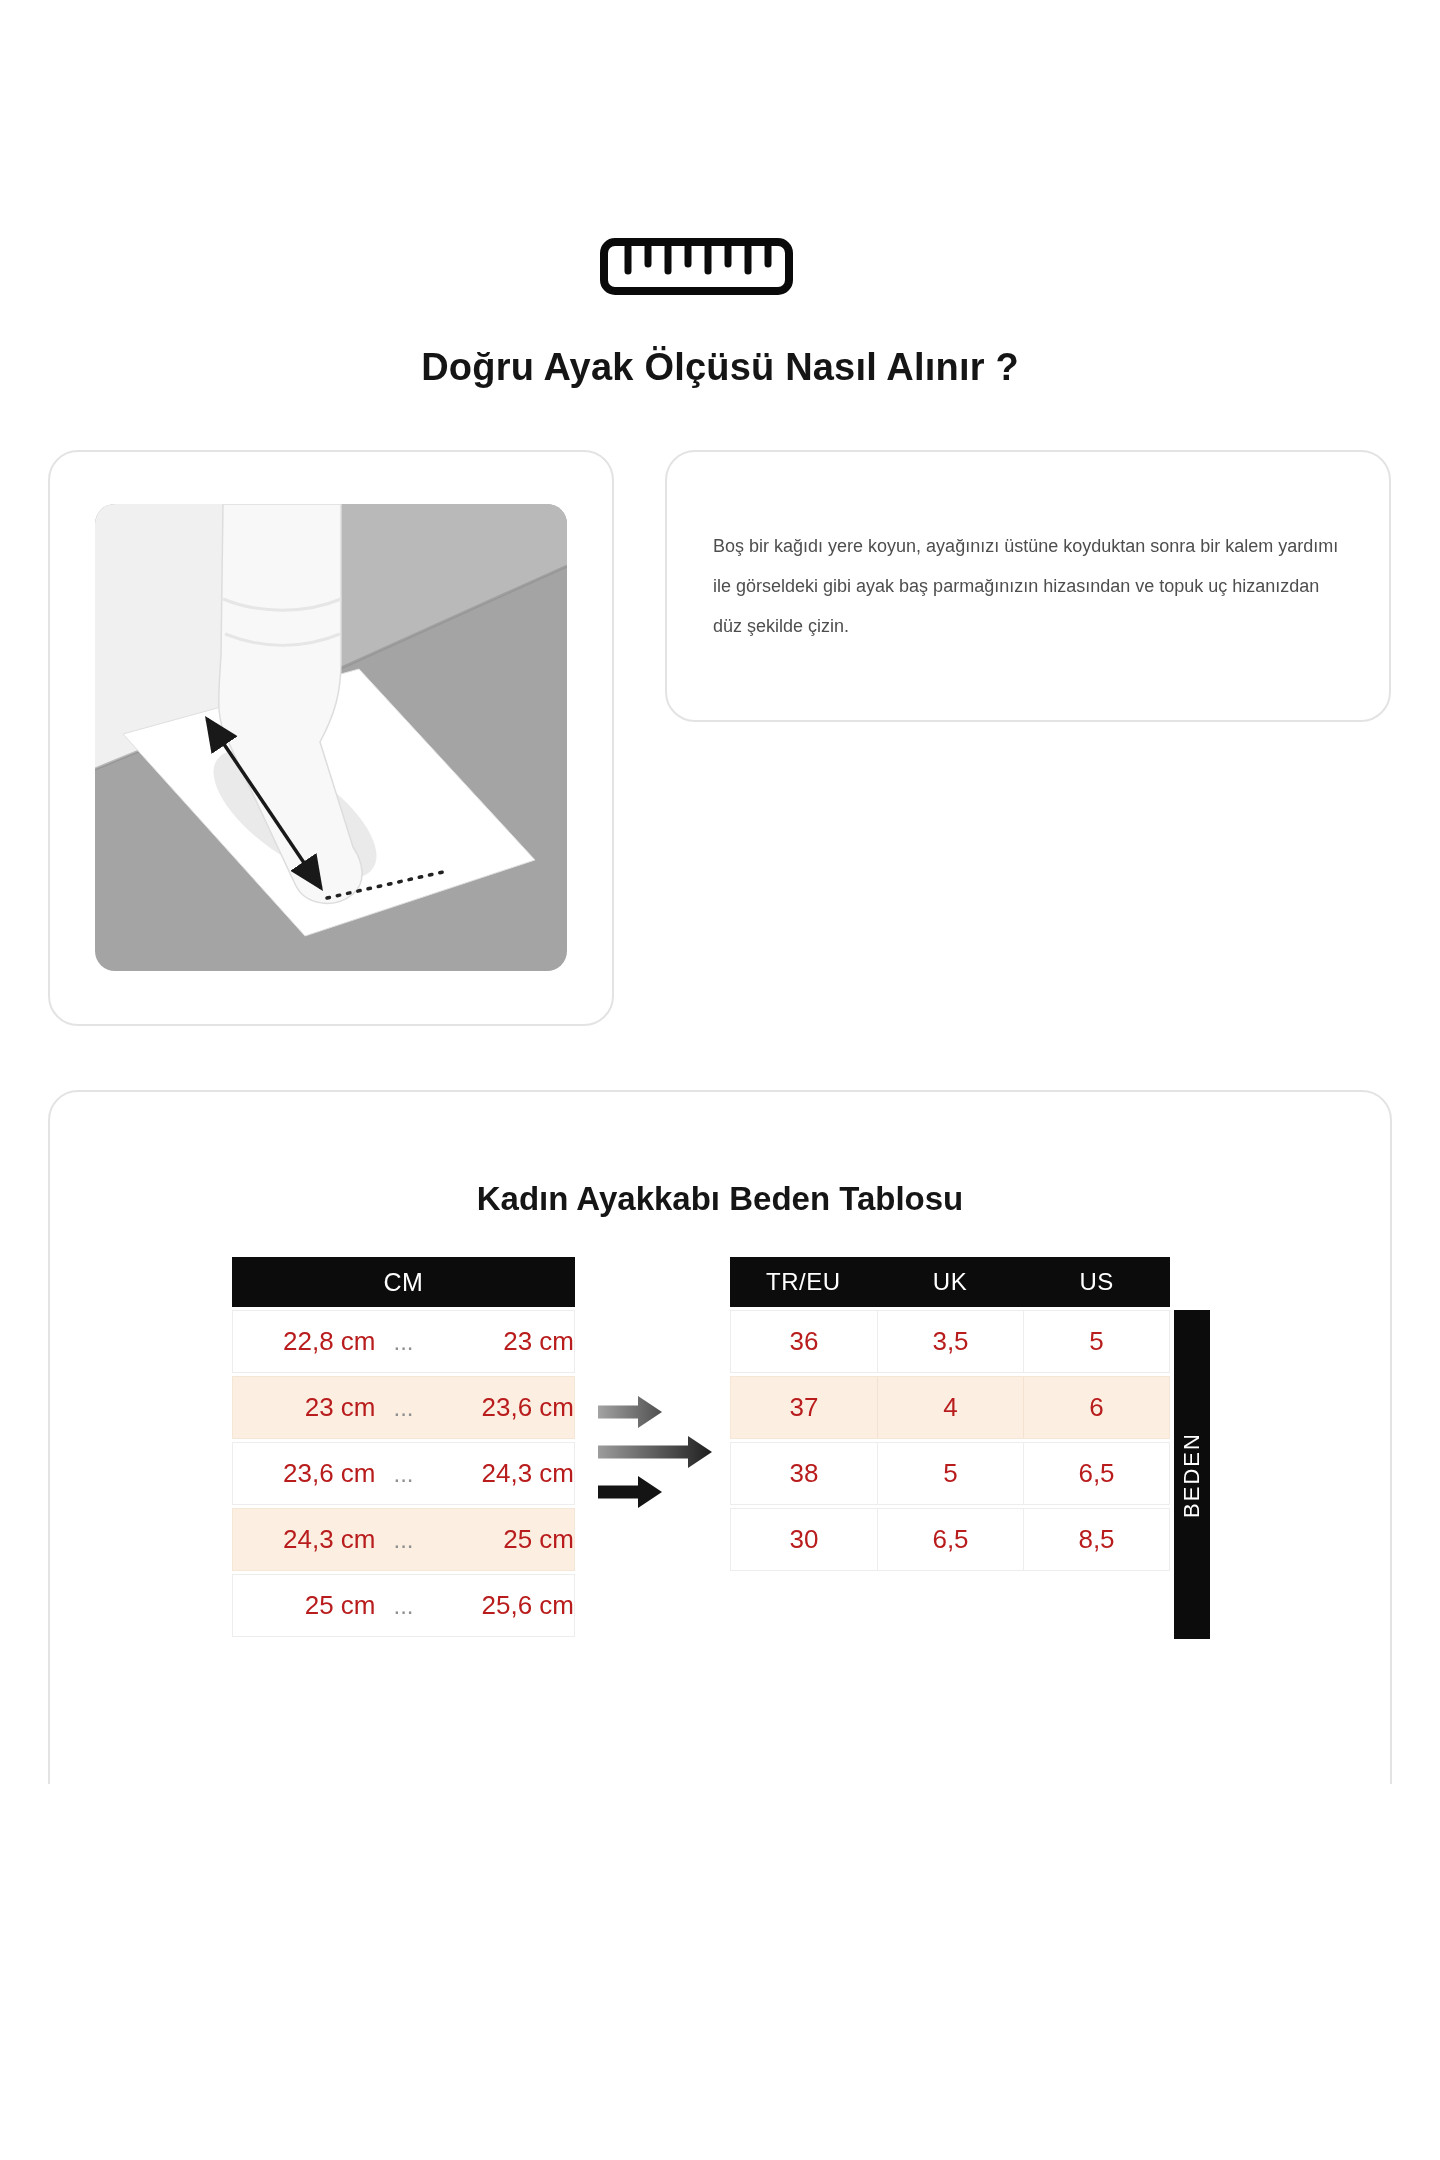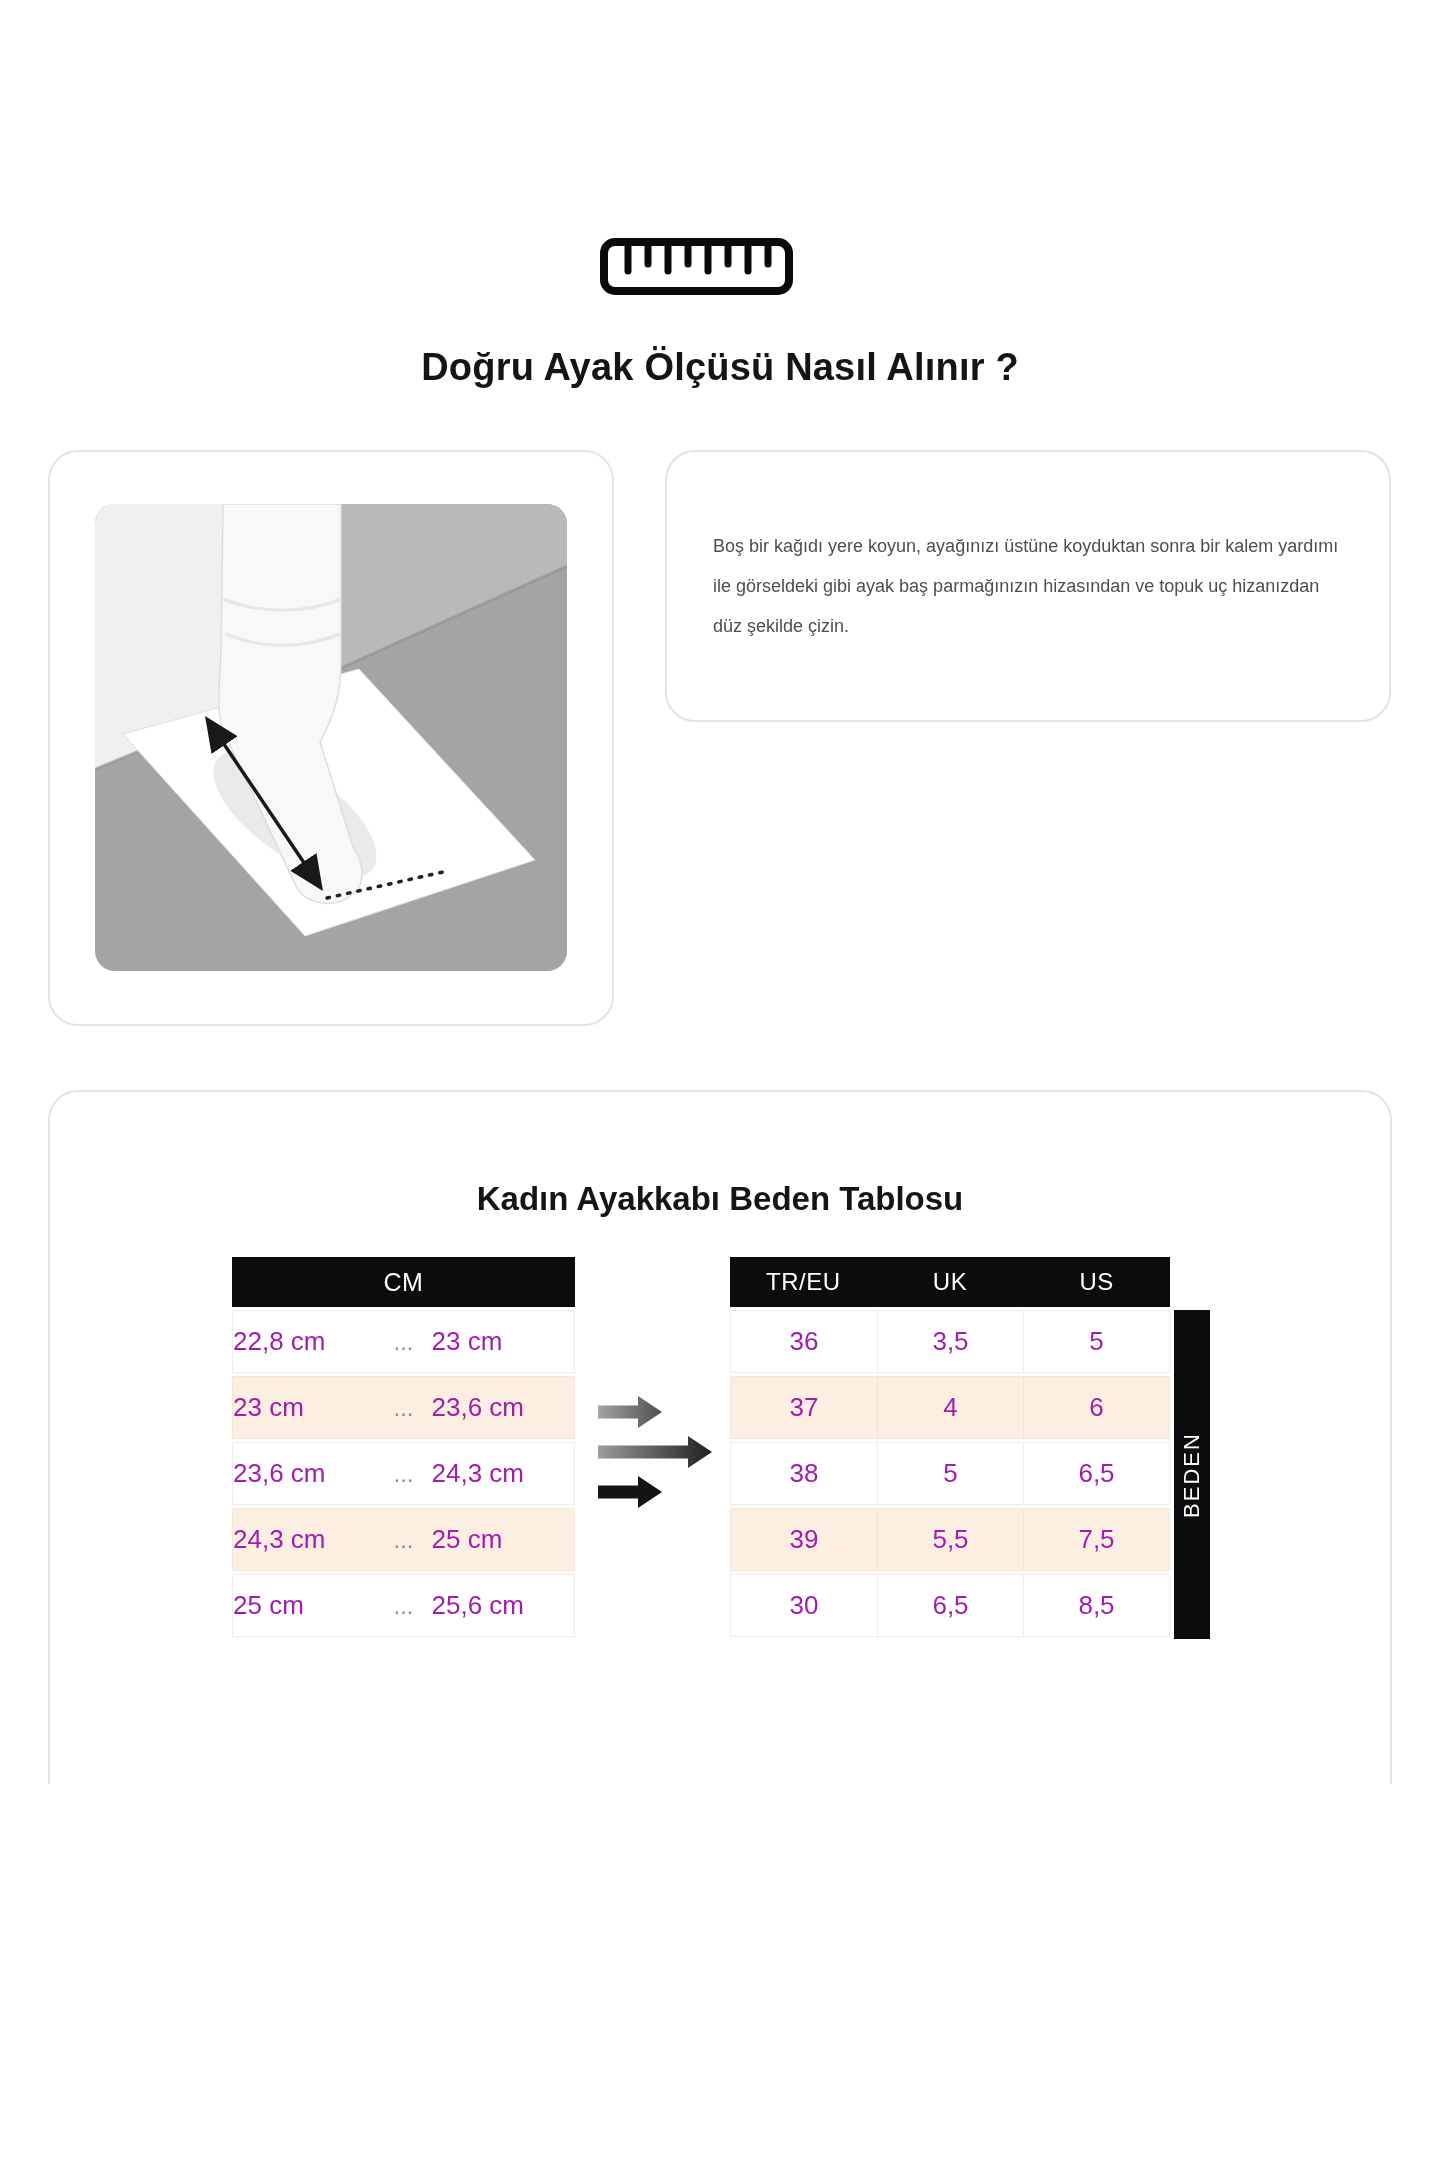--- a/index.html
+++ b/index.html
@@ -31,21 +31,21 @@
   .table-card { position:absolute; left:48px; top:1090px; width:1344px; height:864px;
         border:2px solid #e3e3e3; border-radius:30px; background:#fff; }
   .h2 { position:absolute; left:0; top:88px; width:100%; text-align:center;
         font-size:33px; font-weight:700; color:#151515; }
 
   .t-header { height:50px; background:#0c0c0c; color:#ffffff; display:flex;
         align-items:center; justify-content:center; font-size:25px; font-weight:500; letter-spacing:.5px; }
   .rows { display:flex; flex-direction:column; gap:3px; margin-top:3px; }
   .row { height:63px; background:#fff; border:1px solid #ededed; display:grid; align-items:center; }
   .row.alt { background:#fcefe2; border-color:#f5e6d6; }
-  .cell { text-align:left; font-size:26px; color:#a21caf; }
+  .cell { text-align:right; font-size:26px; color:#b91c1c; }
 
   .cm-table { position:absolute; left:182px; top:165px; width:343px; }
   .cm-row { grid-template-columns:1fr 56px 1fr; }
   .dots { text-align:center; font-size:24px; color:#909090; }
 
   .size-table { position:absolute; left:680px; top:165px; width:440px; }
   .size-head { display:grid; grid-template-columns:1fr 1fr 1fr; }
   .size-head span { display:flex; align-items:center; justify-content:center;
         font-size:24px; color:#fff; font-weight:500; letter-spacing:.5px; }
   .size-row { grid-template-columns:1fr 1fr 1fr; }
@@ -187,25 +187,20 @@
         <div class="row size-row alt">
           <span class="cell">37</span>
           <span class="cell">4</span>
           <span class="cell">6</span>
         </div>
         <div class="row size-row">
           <span class="cell">38</span>
           <span class="cell">5</span>
           <span class="cell">6,5</span>
         </div>
-        <div class="row size-row alt">
-          <span class="cell">39</span>
-          <span class="cell">5,5</span>
-          <span class="cell">7,5</span>
-        </div>
         <div class="row size-row">
           <span class="cell">30</span>
           <span class="cell">6,5</span>
           <span class="cell">8,5</span>
         </div>
       </div>
     </div>
 
     <div class="beden-bar">
       <span class="beden-text">BEDEN</span>

